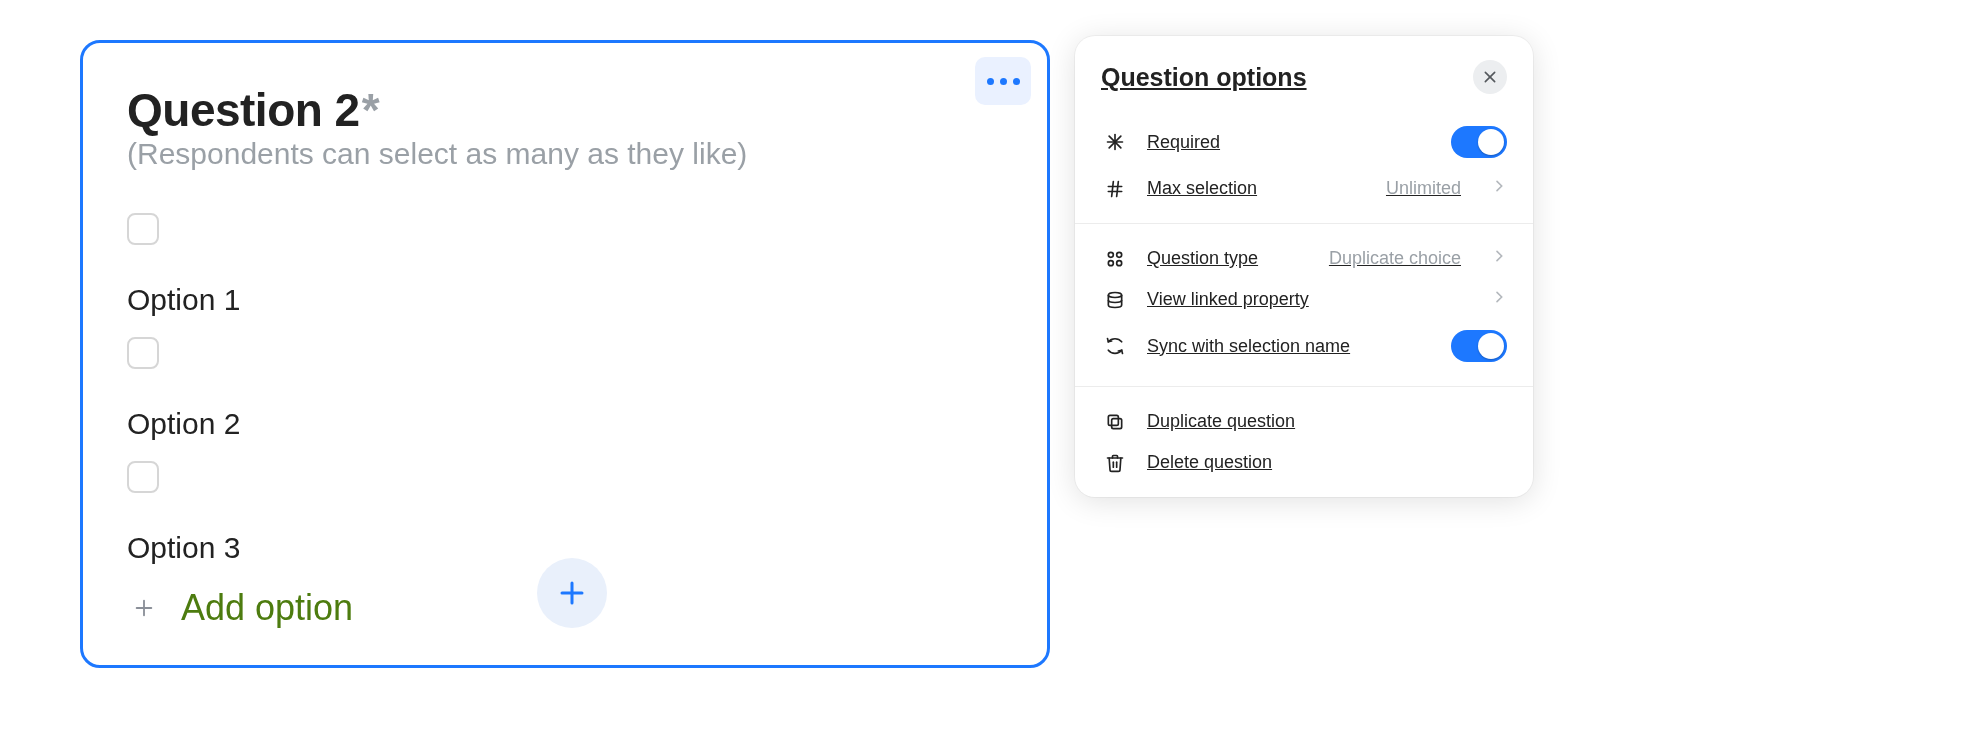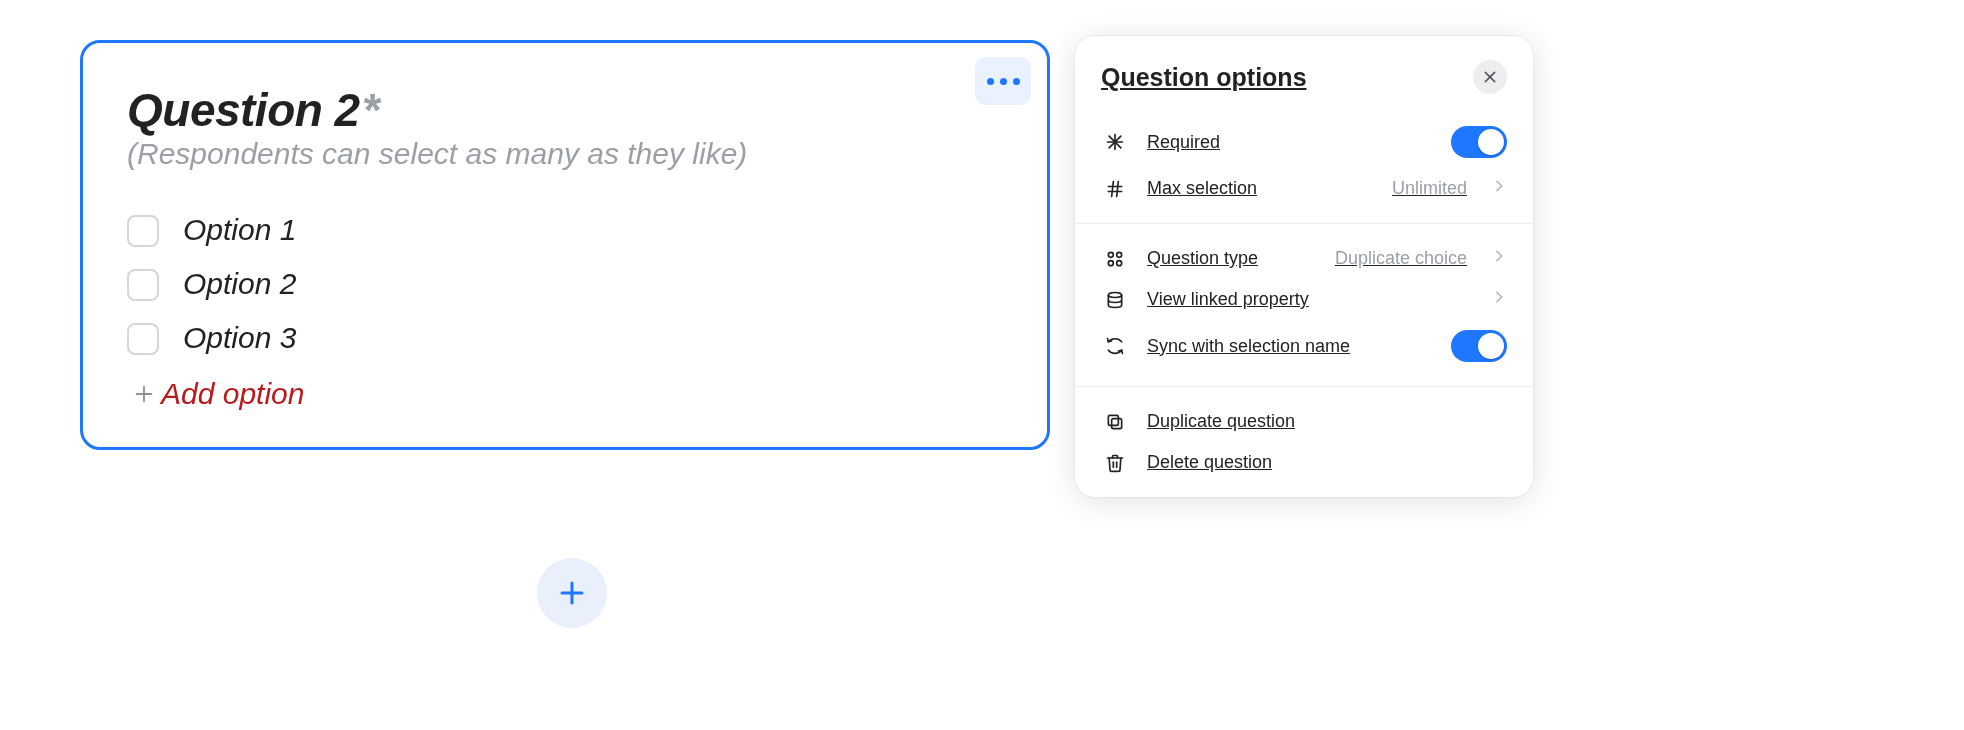--- a/index.html
+++ b/index.html
@@ -13,55 +13,56 @@
 
   
   .card {
     position: absolute;
     left: 80px; top: 40px;
     width: 970px;
     border: 3px solid #1d78ff;
     border-radius: 20px;
     background: #fff;
     padding: 40px 44px 36px;
-    font-style: italic;
   }
   .card .title {
     font-size: 46px;
     font-weight: 800;
     letter-spacing: -0.5px;
   }
   .card .title .star {
     color: #9aa0a6;
     font-weight: 600;
     margin-left: 2px;
   }
   .card .subtitle {
     font-size: 30px;
     color: #9aa0a6;
   }
   .options { margin-top: 32px; }
   .option-row {
-    display: flex; align-items: flex-end;
-    gap: 24px;
+    display: flex; align-items: flex-start;
+    gap: 38px;
     padding: 10px 0;
+    flex-direction: column;
   }
   .checkbox {
     width: 32px; height: 32px;
     border: 2px solid #d6d6d6;
     border-radius: 8px;
     background: #fff;
     flex: 0 0 auto;
   }
   .option-label { font-size: 30px; }
   .add-option-row {
     display: flex; align-items: center;
+    gap: 20px;
     padding: 12px 0 0;
-    color: #b91c1c;
-    font-size: 30px;
+    color: #4d7c0f;
+    font-size: 36px;
     cursor: pointer;
   }
   .plus-in-row {
     width: 34px; height: 34px;
     display: flex; align-items: center; justify-content: center;
   }
   .plus-in-row svg { stroke: #8a8f98; }
 
   .more-btn {
     position: absolute;
@@ -120,21 +121,21 @@
   .row {
     display: flex; align-items: center;
     padding: 10px 26px;
     gap: 18px;
     font-size: 18px;
     cursor: pointer;
   }
   .row .ricon { width: 28px; display: flex; justify-content: center; color: #222; }
   .row .ricon svg { stroke: #222; fill: none; }
   .row .rlabel { flex: 1 1 auto; }
-  .row .rvalue { color: #9aa0a6; margin-right: 6px; }
+  .row .rvalue { color: #9aa0a6; margin-right: 12px; }
   .row .chev svg { stroke: #b4b8bd; }
 
   
   .toggle {
     width: 56px; height: 32px; flex: 0 0 auto;
     border-radius: 16px;
     background: #d8dadd;
     position: relative;
     cursor: pointer;
   }

